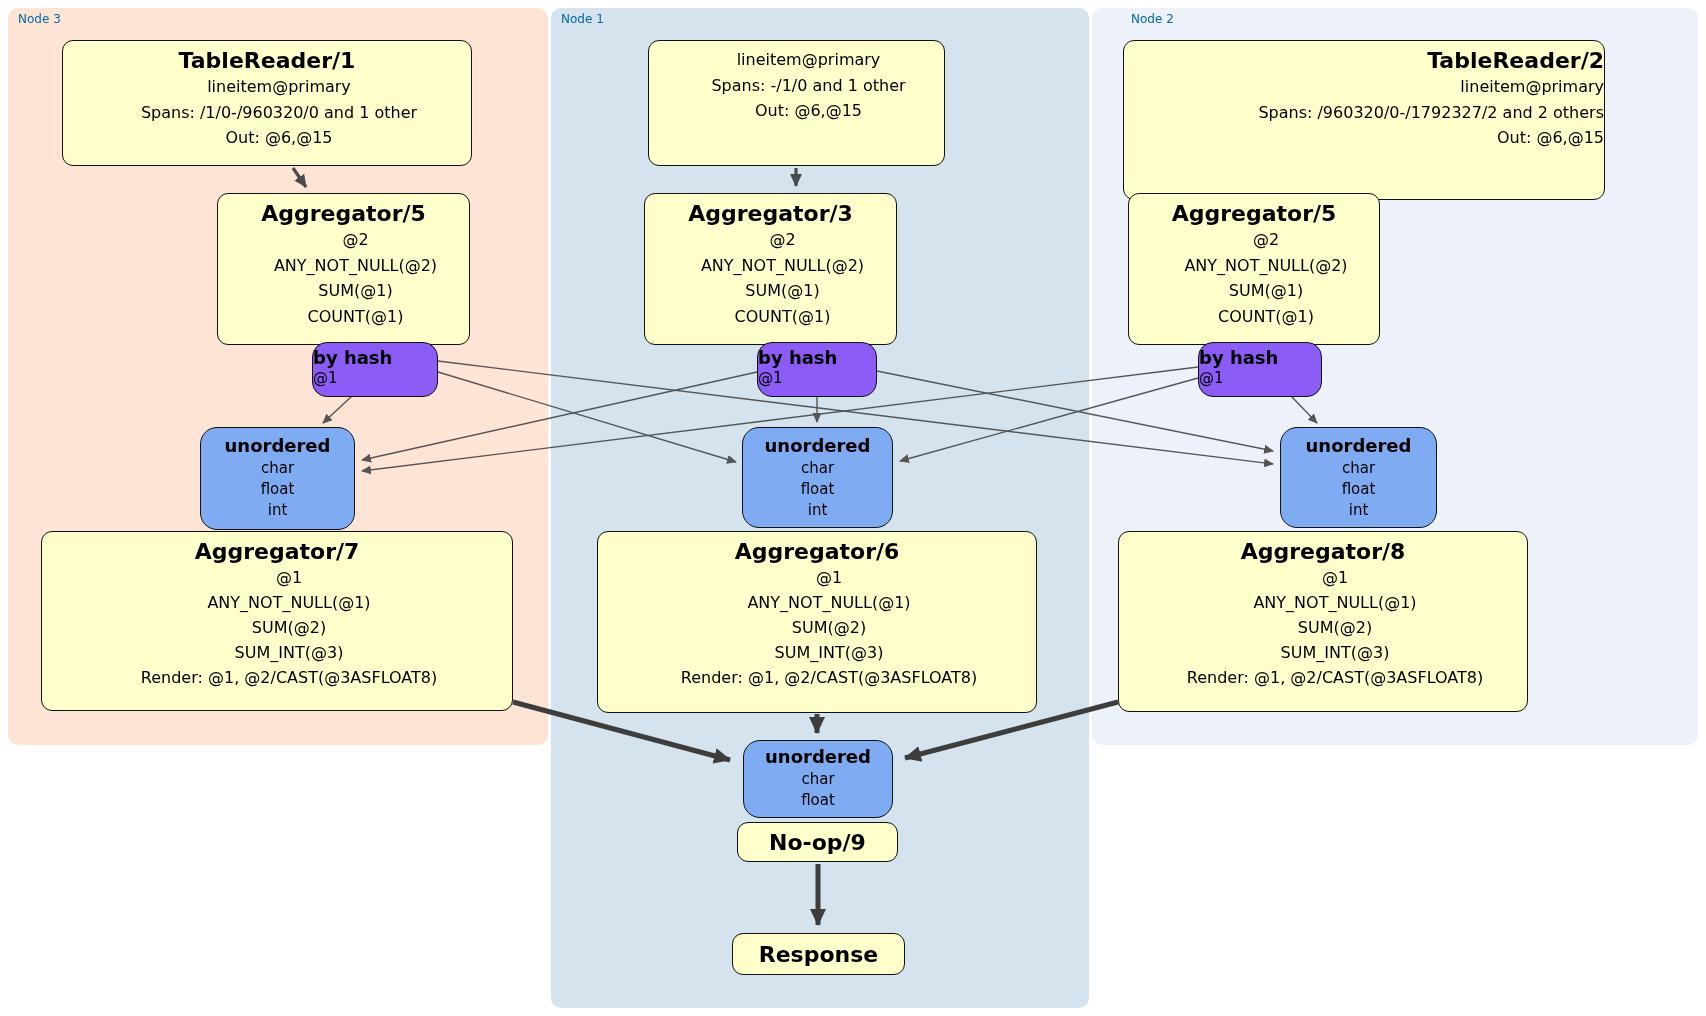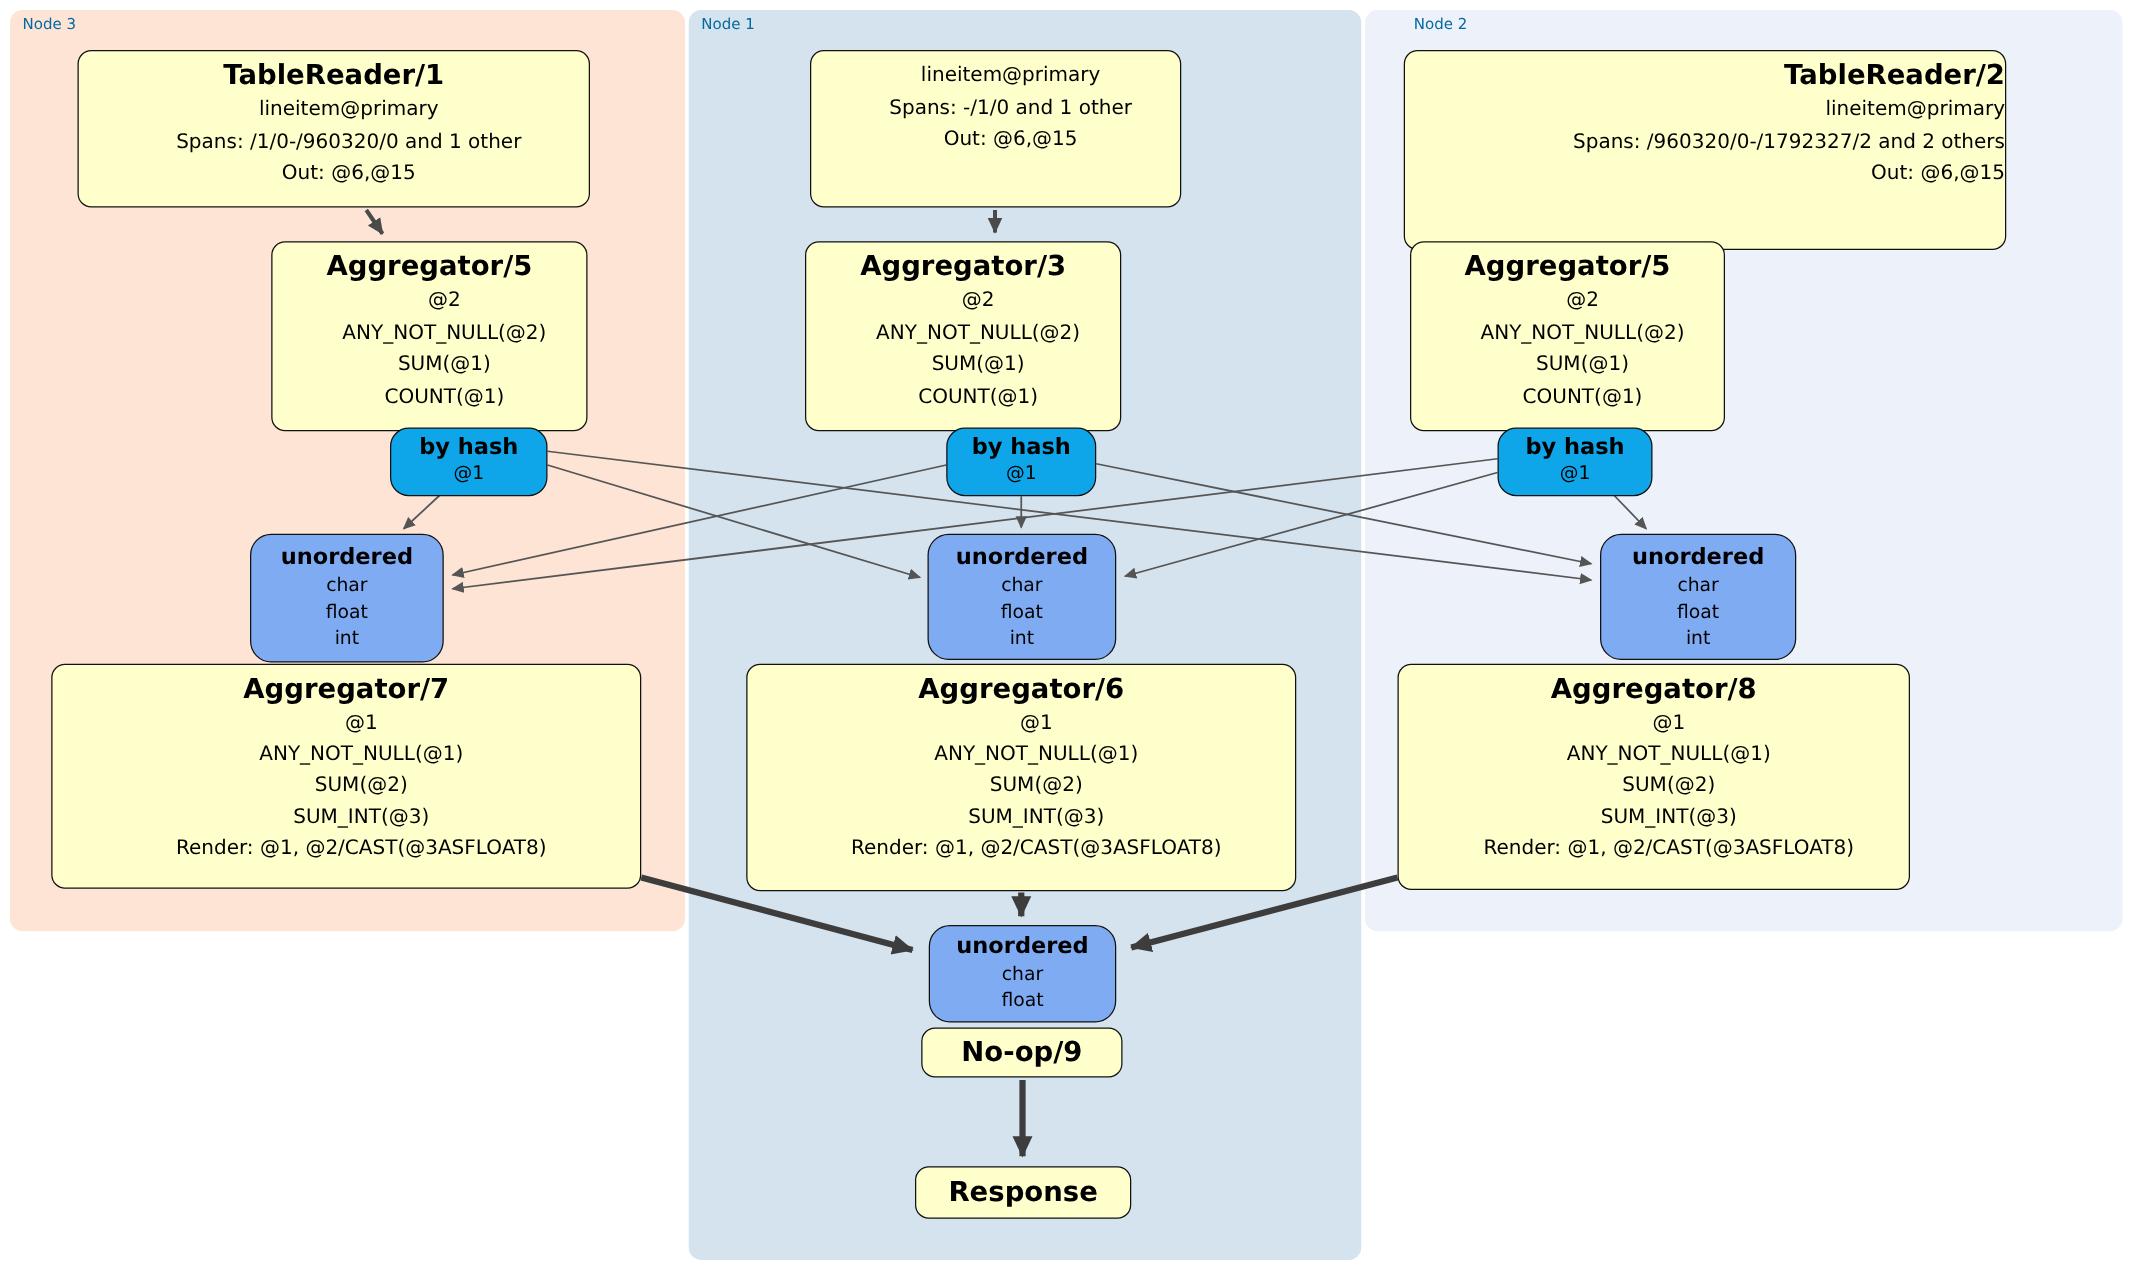--- a/index.html
+++ b/index.html
@@ -12,22 +12,22 @@
   .edges{position:absolute;left:0;top:0;z-index:2;}
   .nbox{
     position:absolute;z-index:3;background:#ffffcc;border:1.5px solid #111;
     border-radius:11px;text-align:center;box-sizing:border-box;padding-top:6px;
   }
   .nbox .title{font-weight:bold;font-size:22px;line-height:27px;}
   .nbox .line{font-size:16px;line-height:25.5px;margin-left:24px;}
   .nbox.tall .line{line-height:25px;}
   .titleonly{display:flex;align-items:center;justify-content:center;padding-top:0;}
   .router{
-    position:absolute;z-index:4;background:#0ea5e9;border:1.5px solid #111;
-    border-radius:15px;text-align:center;box-sizing:border-box;padding-top:3px;
+    position:absolute;z-index:4;background:#8b5cf6;border:1.5px solid #111;
+    border-radius:15px;text-align:left;box-sizing:border-box;padding-top:3px;
   }
   .router .rlabel{font-weight:bold;font-size:18px;line-height:23px;}
   .router .rdetail{font-size:15px;line-height:19px;}
   .sync{
     position:absolute;z-index:4;background:#7fabf2;border:1.5px solid #111;
     border-radius:17px;text-align:center;box-sizing:border-box;padding-top:6px;
   }
   .sync .slabel{font-weight:bold;font-size:18px;line-height:24px;}
   .sync .sline{font-size:15px;line-height:21px;}
 </style>

